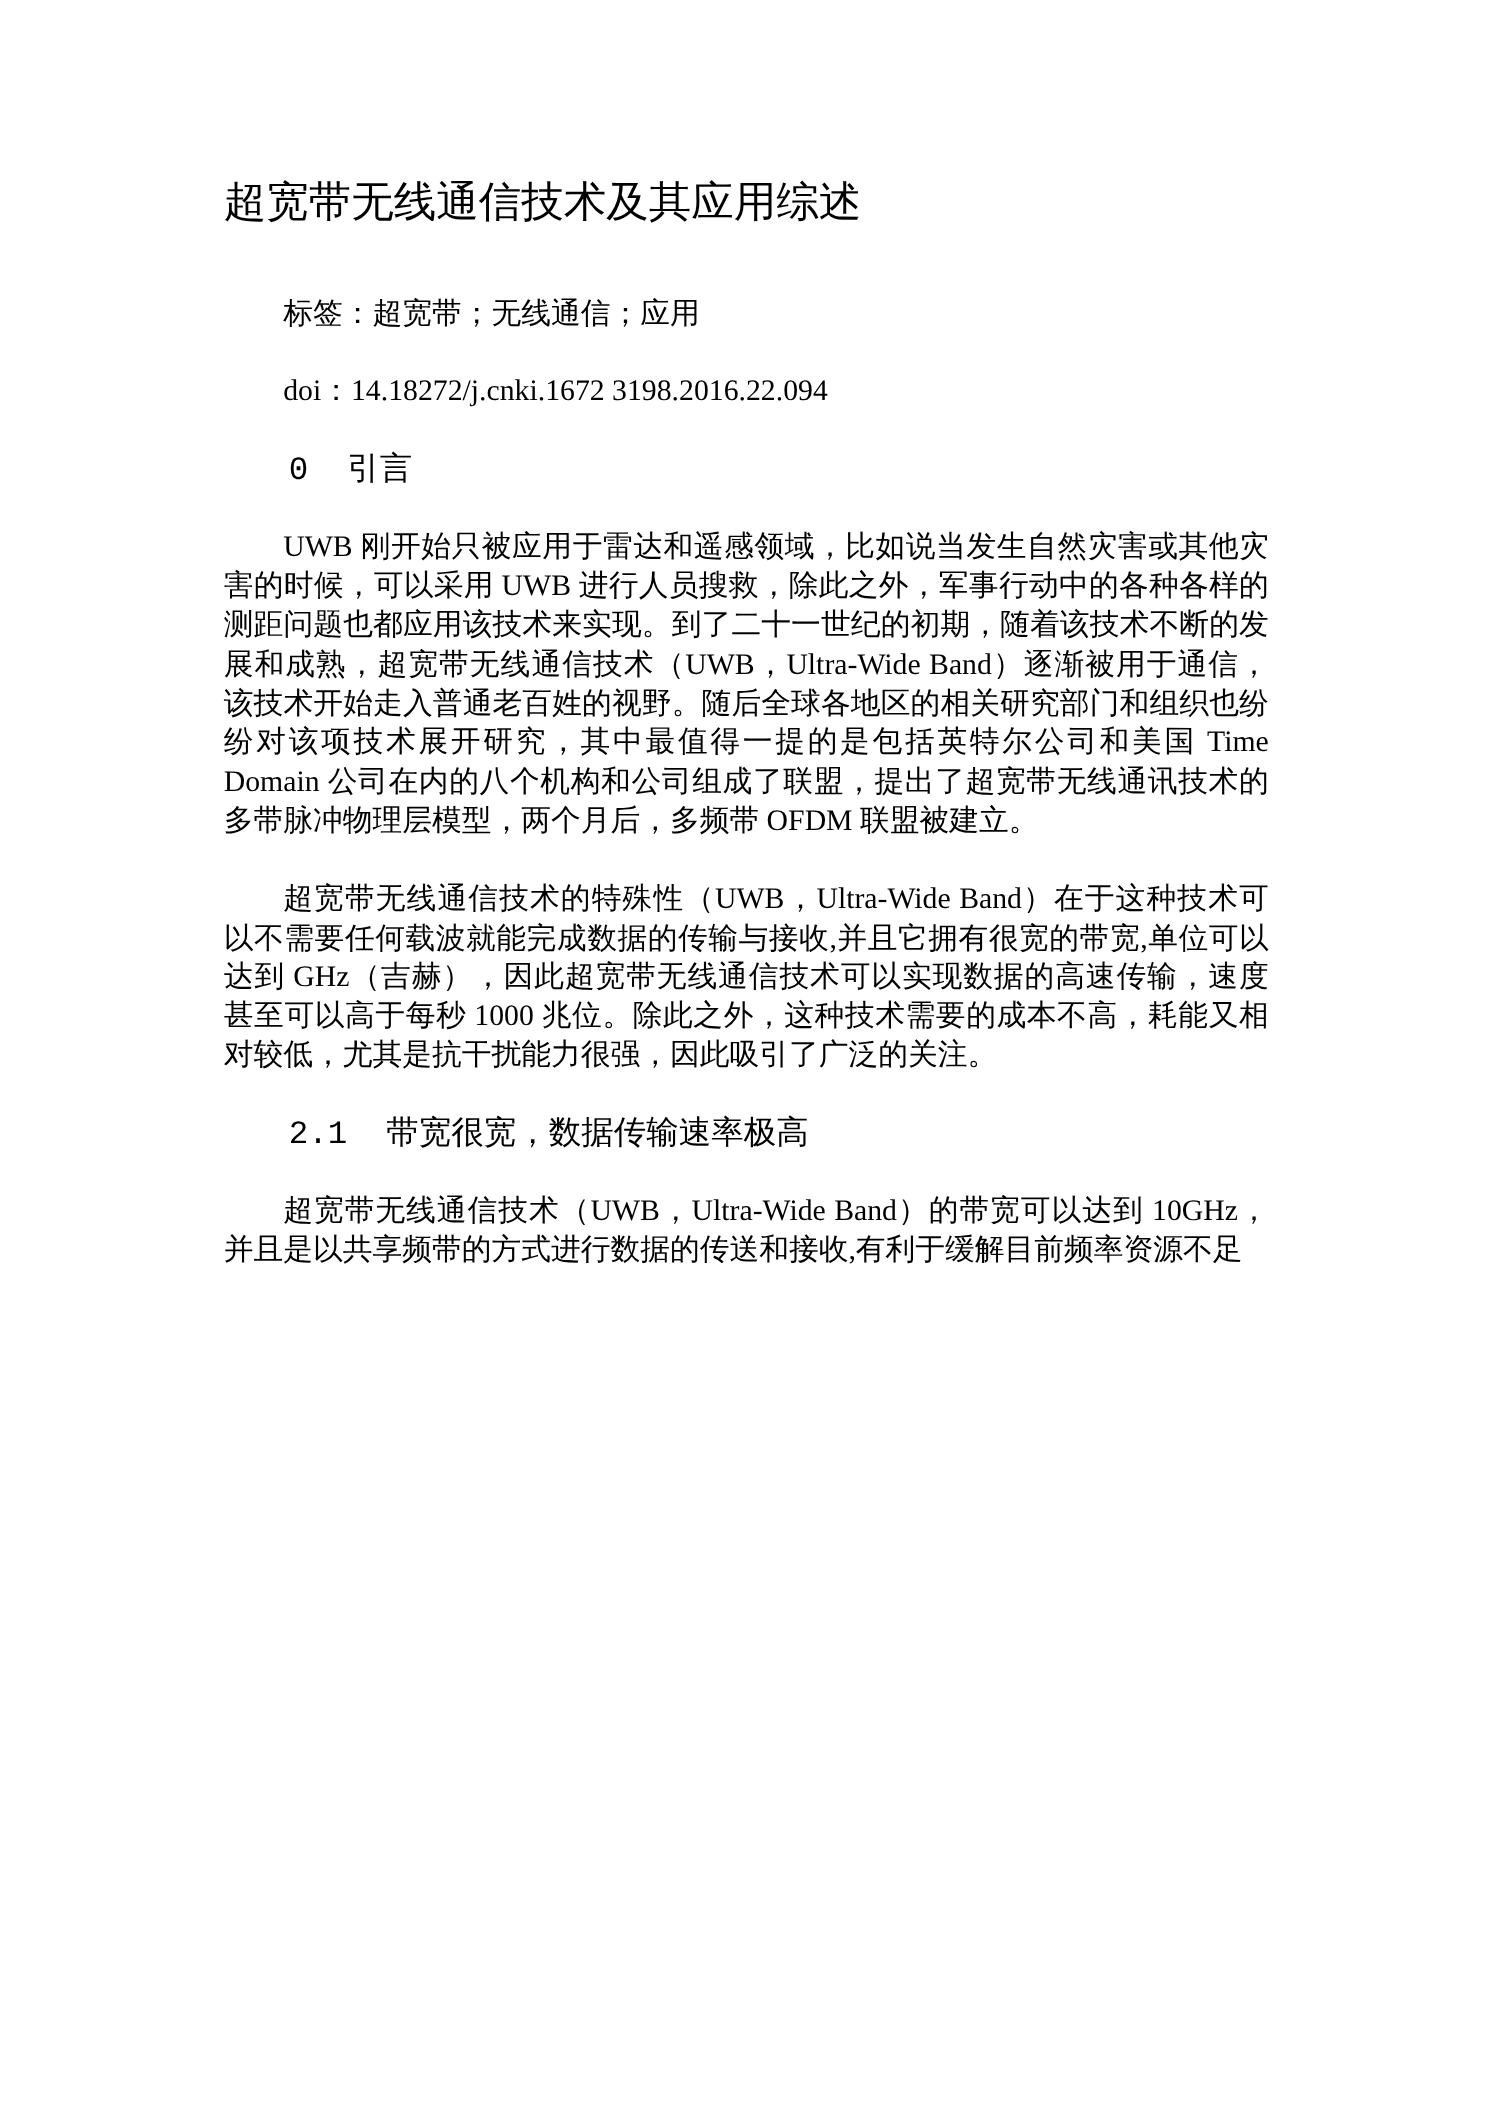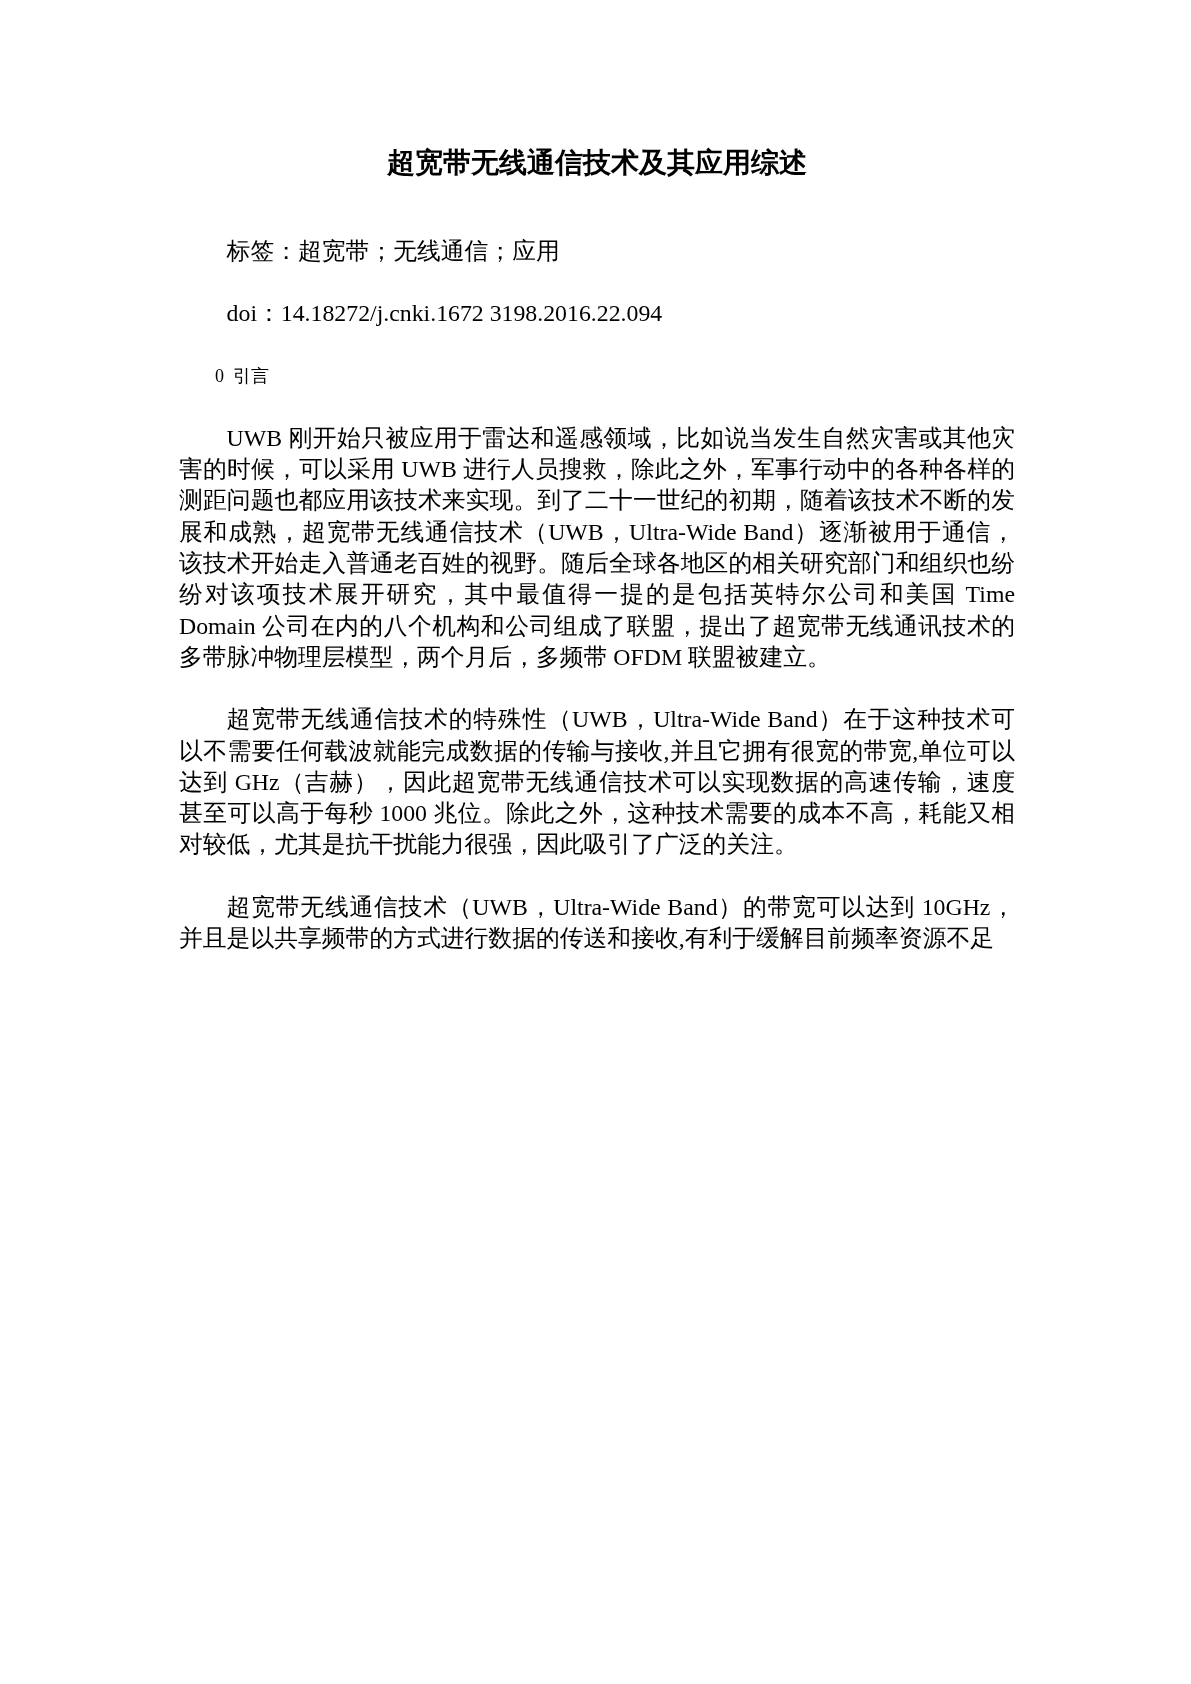--- a/index.html
+++ b/index.html
@@ -20,38 +20,38 @@
     position: absolute;
     left: 179px;
     top: 0;
     width: 836px;
     font-size: 23.8px;
     line-height: 31.3px;
     text-align: justify;
   }
   .doc-title {
     margin: 142px 0 52px 0;
-    font-size: 28px;
+    font-size: 34px;
     line-height: 42px;
-    font-weight: bold;
-    text-align: center;
+    font-weight: normal;
     text-indent: 0;
     white-space: nowrap;
   }
   .block {
     margin: 0 0 31px 0;
     text-indent: 2em;
   }
   .heading {
     margin: 0 0 31px 0;
     text-indent: 2em;
-    font-size: 18px;
+    font-size: 26px;
     font-weight: normal;
     line-height: 31.3px;
     white-space: pre-wrap;
+    font-family: Liberation Mono, monospace;
   }
 </style>
 </head>
 <body>
 
 <div class="page">
   <div class="content">
 
     <h1 class="doc-title">超宽带无线通信技术及其应用综述</h1>
 
@@ -62,17 +62,18 @@
 
     <h2 class="heading">0  引言</h2>
 
 
 
     <p class="block">UWB 刚开始只被应用于雷达和遥感领域，比如说当发生自然灾害或其他灾害的时候，可以采用 UWB 进行人员搜救，除此之外，军事行动中的各种各样的测距问题也都应用该技术来实现。到了二十一世纪的初期，随着该技术不断的发展和成熟，超宽带无线通信技术（UWB，Ultra-Wide Band）逐渐被用于通信，该技术开始走入普通老百姓的视野。随后全球各地区的相关研究部门和组织也纷纷对该项技术展开研究，其中最值得一提的是包括英特尔公司和美国 Time Domain 公司在内的八个机构和公司组成了联盟，提出了超宽带无线通讯技术的多带脉冲物理层模型，两个月后，多频带 OFDM 联盟被建立。</p>
 
     <p class="block">超宽带无线通信技术的特殊性（UWB，Ultra-Wide Band）在于这种技术可以不需要任何载波就能完成数据的传输与接收,并且它拥有很宽的带宽,单位可以达到 GHz（吉赫），因此超宽带无线通信技术可以实现数据的高速传输，速度甚至可以高于每秒 1000 兆位。除此之外，这种技术需要的成本不高，耗能又相对较低，尤其是抗干扰能力很强，因此吸引了广泛的关注。</p>
 
 
+    <h3 class="heading">2.1  带宽很宽，数据传输速率极高</h3>
 
     <p class="block">超宽带无线通信技术（UWB，Ultra-Wide Band）的带宽可以达到 10GHz，并且是以共享频带的方式进行数据的传送和接收,有利于缓解目前频率资源不足</p>
 
   </div>
 </div>
 
 </body></html>

